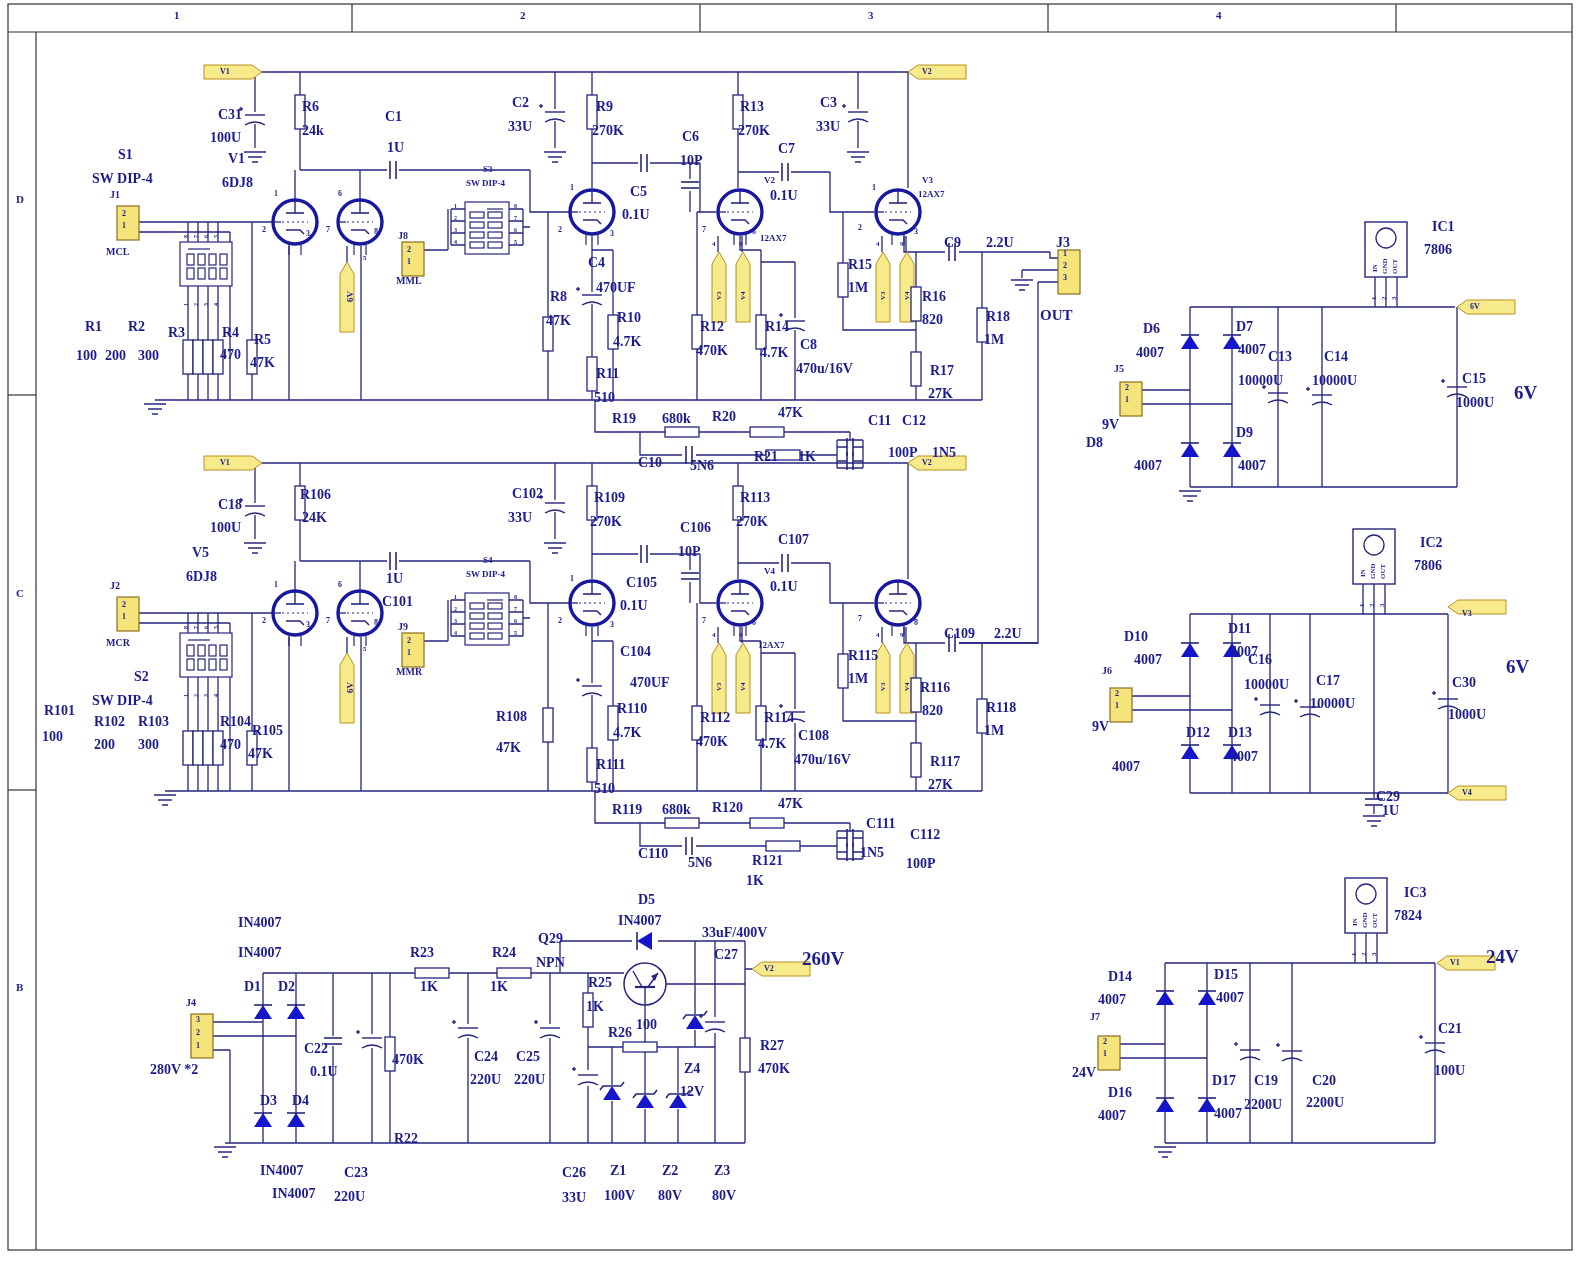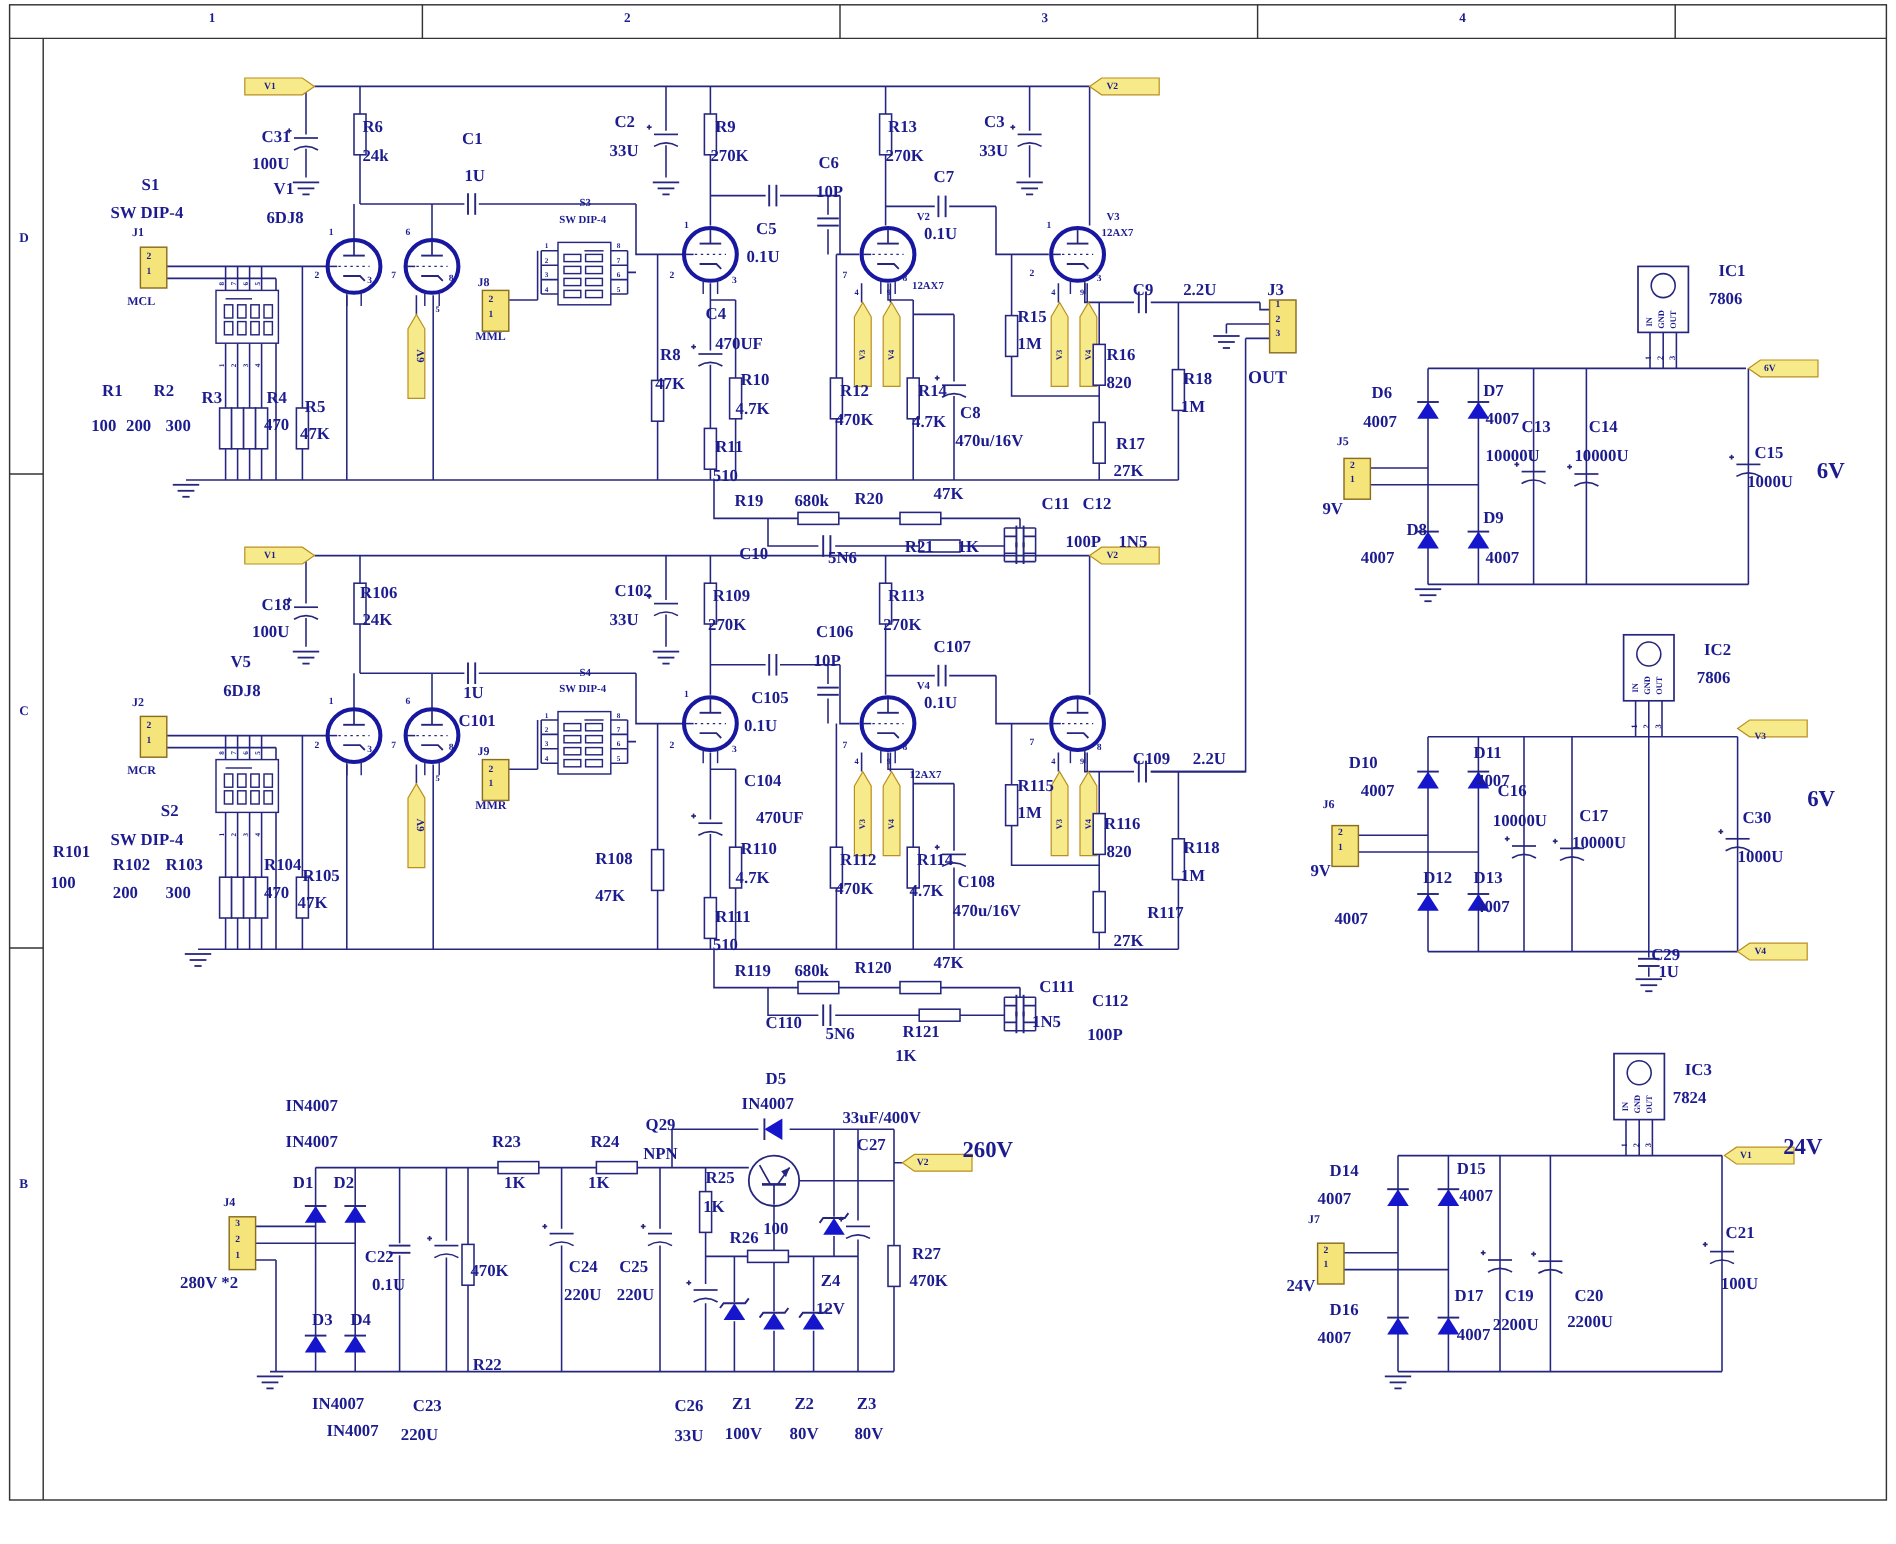--- a/index.html
+++ b/index.html
@@ -402,21 +402,21 @@
     <span class="lbl" style="left: 928px; top: 387px;">27K</span>
     <span class="lbl" style="left: 986px; top: 310px;">R18</span>
     <span class="lbl" style="left: 984px; top: 333px;">1M</span>
     <span class="lbl" style="left: 944px; top: 236px;">C9</span>
     <span class="lbl" style="left: 986px; top: 236px;">2.2U</span>
     <span class="lbl" style="left: 1056px; top: 236px;">J3</span>
     <span class="lbl" style="left: 612px; top: 412px;">R19</span>
     <span class="lbl" style="left: 662px; top: 412px;">680k</span>
     <span class="lbl" style="left: 712px; top: 410px;">R20</span>
     <span class="lbl" style="left: 778px; top: 406px;">47K</span>
-    <span class="lbl" style="left: 616px; top: 456px;">C10</span>
+    <span class="lbl" style="left: 638px; top: 456px;">C10</span>
     <span class="lbl" style="left: 690px; top: 459px;">5N6</span>
     <span class="lbl" style="left: 754px; top: 450px;">R21</span>
     <span class="lbl" style="left: 798px; top: 450px;">1K</span>
     <span class="lbl" style="left: 868px; top: 414px;">C11</span>
     <span class="lbl" style="left: 902px; top: 414px;">C12</span>
     <span class="lbl" style="left: 888px; top: 446px;">100P</span>
     <span class="lbl" style="left: 932px; top: 446px;">1N5</span>
     <span class="lbl" style="left: 192px; top: 546px;">V5</span>
     <span class="lbl" style="left: 186px; top: 570px;">6DJ8</span>
     <span class="lbl" style="left: 218px; top: 498px;">C18</span>
@@ -468,21 +468,21 @@
     <span class="lbl" style="left: 700px; top: 711px;">R112</span>
     <span class="lbl" style="left: 696px; top: 735px;">470K</span>
     <span class="lbl" style="left: 764px; top: 711px;">R114</span>
     <span class="lbl" style="left: 758px; top: 737px;">4.7K</span>
     <span class="lbl" style="left: 798px; top: 729px;">C108</span>
     <span class="lbl" style="left: 794px; top: 753px;">470u/16V</span>
     <span class="lbl" style="left: 848px; top: 649px;">R115</span>
     <span class="lbl" style="left: 848px; top: 672px;">1M</span>
     <span class="lbl" style="left: 920px; top: 681px;">R116</span>
     <span class="lbl" style="left: 922px; top: 704px;">820</span>
-    <span class="lbl" style="left: 930px; top: 755px; margin-left: 26px;">R117</span>
+    <span class="lbl" style="left: 930px; top: 755px;">R117</span>
     <span class="lbl" style="left: 928px; top: 778px;">27K</span>
     <span class="lbl" style="left: 986px; top: 701px;">R118</span>
     <span class="lbl" style="left: 984px; top: 724px;">1M</span>
     <span class="lbl" style="left: 944px; top: 627px;">C109</span>
     <span class="lbl" style="left: 994px; top: 627px;">2.2U</span>
     <span class="lbl" style="left: 612px; top: 803px;">R119</span>
     <span class="lbl" style="left: 662px; top: 803px;">680k</span>
     <span class="lbl" style="left: 712px; top: 801px;">R120</span>
     <span class="lbl" style="left: 778px; top: 797px;">47K</span>
     <span class="lbl" style="left: 638px; top: 847px;">C110</span>
@@ -538,21 +538,21 @@
     <span class="lbl" style="left: 662px; top: 1164px;">Z2</span>
     <span class="lbl" style="left: 658px; top: 1189px;">80V</span>
     <span class="lbl" style="left: 714px; top: 1164px;">Z3</span>
     <span class="lbl" style="left: 712px; top: 1189px;">80V</span>
     <span class="lbl" style="left: 1432px; top: 220px;">IC1</span>
     <span class="lbl" style="left: 1424px; top: 243px;">7806</span>
     <span class="lbl" style="left: 1143px; top: 322px;">D6</span>
     <span class="lbl" style="left: 1136px; top: 346px;">4007</span>
     <span class="lbl" style="left: 1236px; top: 320px;">D7</span>
     <span class="lbl" style="left: 1238px; top: 343px;">4007</span>
-    <span class="lbl" style="left: 1172px; top: 436px;">D8</span>
+    <span class="lbl" style="left: 1086px; top: 436px;">D8</span>
     <span class="lbl" style="left: 1134px; top: 459px;">4007</span>
     <span class="lbl" style="left: 1236px; top: 426px;">D9</span>
     <span class="lbl" style="left: 1238px; top: 459px;">4007</span>
     <span class="lbl" style="left: 1114px; top: 364px; font-size: 10px;">J5</span>
     <span class="lbl" style="left: 1102px; top: 418px;">9V</span>
     <span class="lbl" style="left: 1268px; top: 350px;">C13</span>
     <span class="lbl" style="left: 1238px; top: 374px;">10000U</span>
     <span class="lbl" style="left: 1324px; top: 350px;">C14</span>
     <span class="lbl" style="left: 1312px; top: 374px;">10000U</span>
     <span class="lbl" style="left: 1462px; top: 372px;">C15</span>

